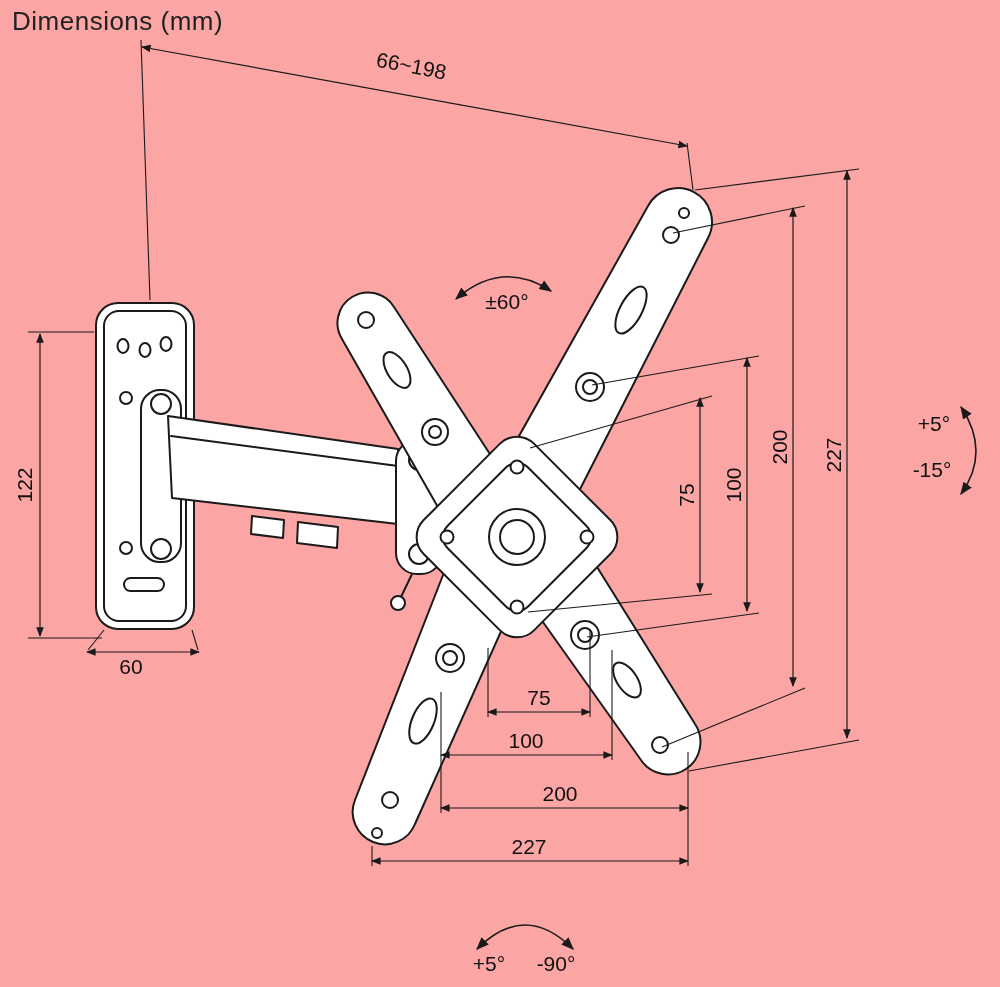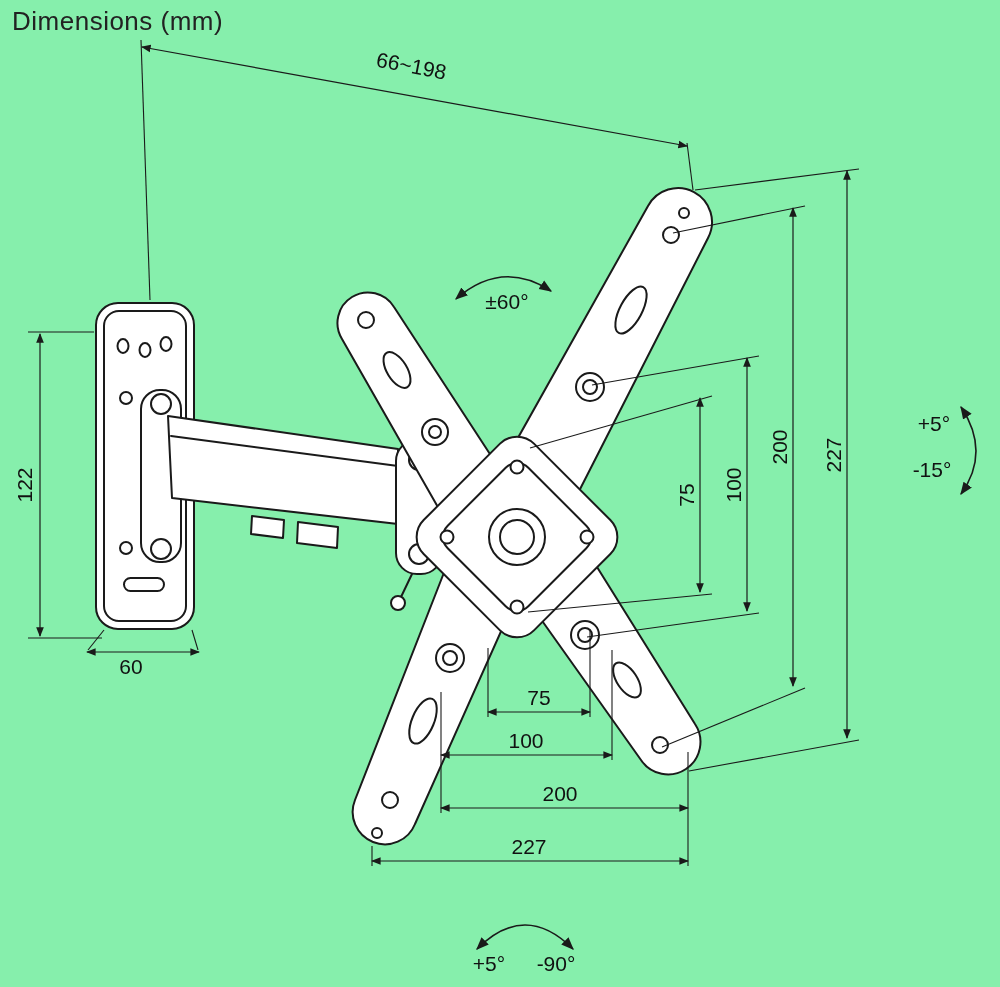--- a/index.html
+++ b/index.html
@@ -1,16 +1,16 @@
 <!DOCTYPE html>
 <html><head>
 <meta charset="utf-8">
 <style>
   html,body{margin:0;padding:0;background:#ffffff;}
-  .page{position:relative;width:1000px;height:987px;background:#86efac;overflow:hidden;
+  .page{position:relative;width:1000px;height:987px;background:#fca5a5;overflow:hidden;
         font-family:"Liberation Sans",sans-serif;}
   svg{display:block;}
   .part{fill:#ffffff;stroke:#1a1a1a;stroke-width:2;stroke-linejoin:round;}
   .hole{fill:#ffffff;stroke:#1a1a1a;stroke-width:2;}
   .ln{fill:none;stroke:#1a1a1a;stroke-width:2;stroke-linecap:round;}
   .dim{fill:none;stroke:#1a1a1a;stroke-width:1.2;}
   .ext{fill:none;stroke:#1a1a1a;stroke-width:1.1;}
   .arc{fill:none;stroke:#1a1a1a;stroke-width:1.6;}
   .dimtxt{font-family:"Liberation Sans",sans-serif;font-size:21px;fill:#111;}
   .angtxt{font-family:"Liberation Sans",sans-serif;font-size:21px;fill:#111;}

